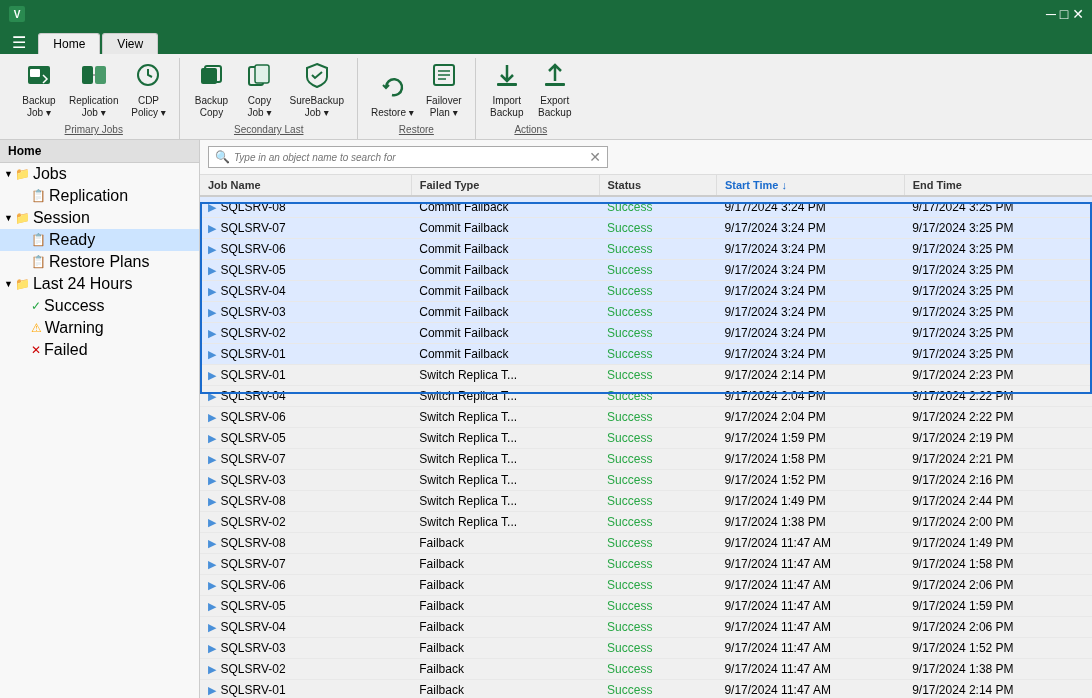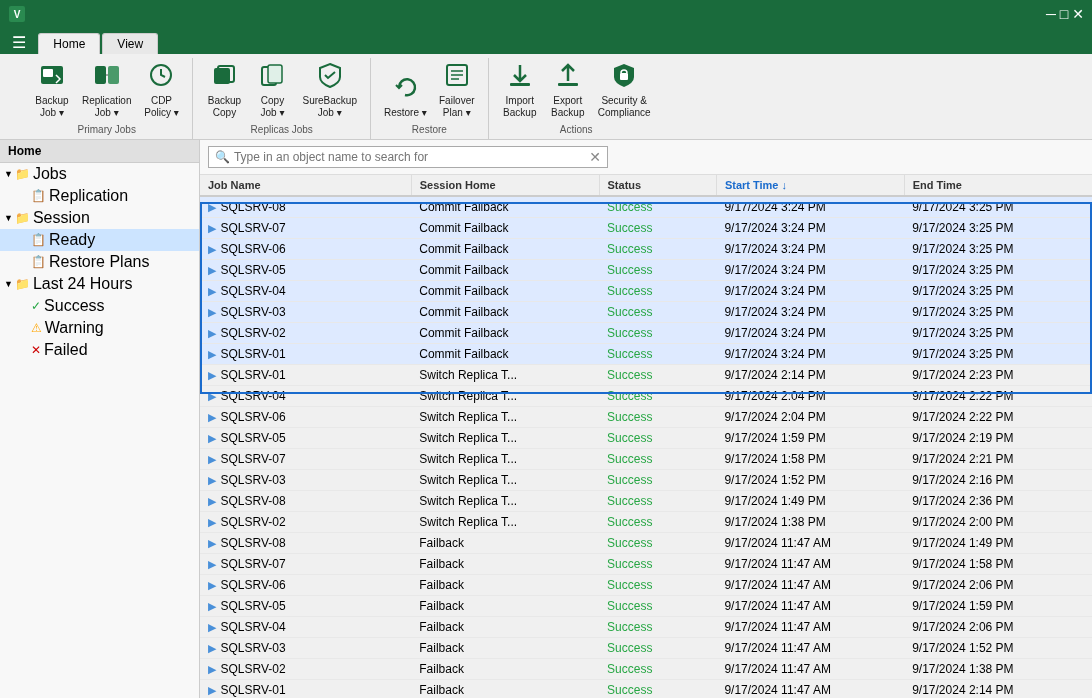--- a/index.html
+++ b/index.html
@@ -40,21 +40,21 @@
       font-size: 16px;
       padding: 2px 8px;
       cursor: pointer;
       margin-right: 4px;
     }
 
     
     #ribbon {
       background: #f0f0f0;
       border-bottom: 1px solid #ccc;
-      padding: 4px 8px 0 21px;
+      padding: 4px 8px 0 8px;
       display: flex;
       flex-direction: column;
     }
     .ribbon-groups {
       display: flex;
       align-items: flex-start;
       gap: 0;
     }
     .ribbon-group {
       display: flex;
@@ -62,20 +62,21 @@
       align-items: center;
       border-right: 1px solid #ccc;
       padding: 0 8px 4px 8px;
     }
     .ribbon-group:last-child { border-right: none; }
     .ribbon-group-label {
       font-size: 10px;
       color: #555;
       margin-top: 2px;
       text-align: center;
+      text-decoration: underline;
     }
     .ribbon-buttons {
       display: flex;
       gap: 2px;
       align-items: flex-end;
     }
     .ribbon-btn {
       display: flex;
       flex-direction: column;
       align-items: center;
@@ -285,21 +286,21 @@
         <div class="ribbon-btn">
           <div class="icon">
             <svg width="28" height="28" viewBox="0 0 28 28">
                 <path d="M14 3 L24 7 L24 16 Q24 22 14 26 Q4 22 4 16 L4 7 Z" fill="none" stroke="#1a6b3c" stroke-width="2"></path>
                 <path d="M9 14 L12 17 L19 11" stroke="#1a6b3c" stroke-width="2" fill="none"></path>
               </svg>
           </div>
           <span class="label">SureBackup<br>Job ▾</span>
         </div>
       </div>
-      <span class="ribbon-group-label">Replicas Jobs</span>
+      <span class="ribbon-group-label">Secondary Last</span>
     </div>
 
     <div class="ribbon-group">
       <div class="ribbon-buttons">
         <div class="ribbon-btn">
           <div class="icon">
             <svg width="28" height="28" viewBox="0 0 28 28">
                 <path d="M8 14 A8 8 0 1 1 14 22" stroke="#1a6b3c" stroke-width="2.5" fill="none"></path>
                 <path d="M5 12 L8 15 L11 12" stroke="#1a6b3c" stroke-width="2" fill="none"></path>
               </svg>
@@ -333,30 +334,20 @@
           <span class="label">Import<br>Backup</span>
         </div>
         <div class="ribbon-btn">
           <div class="icon">
             <svg width="28" height="28" viewBox="0 0 28 28">
                 <path d="M14 20 L14 6 M8 10 L14 4 L20 10" stroke="#1a6b3c" stroke-width="2.5" fill="none"></path>
                 <rect x="4" y="22" width="20" height="3" rx="1" fill="#1a6b3c"></rect>
               </svg>
           </div>
           <span class="label">Export<br>Backup</span>
-        </div>
-        <div class="ribbon-btn">
-          <div class="icon">
-            <svg width="28" height="28" viewBox="0 0 28 28">
-                <path d="M14 3 L24 7 L24 16 Q24 22 14 26 Q4 22 4 16 L4 7 Z" fill="#1a6b3c"></path>
-                <rect x="10" y="12" width="8" height="7" rx="1" fill="white"></rect>
-                <path d="M11 12 Q11 9 14 9 Q17 9 17 12" stroke="white" stroke-width="1.5" fill="none"></path>
-              </svg>
-          </div>
-          <span class="label">Security &amp;<br>Compliance</span>
         </div>
       </div>
       <span class="ribbon-group-label">Actions</span>
     </div>
 
   </div>
 </div>
 
 <div id="main">
 
@@ -409,41 +400,41 @@
           <span class="tree-label">Failed</span>
         </div>
       </div>
   </div>
 
   <div id="content">
 
     <div id="search-bar">
       <div id="search-container">
         <span class="search-icon">🔍</span>
-        <input type="text" id="search-input" style="border: none; outline: none; font-size: 12px; flex: 1 1 0%; color: rgb(136, 136, 136); width: 300px;" placeholder="Type in an object name to search for">
+        <input type="text" id="search-input" style="border: none; outline: none; font-size: 10px; flex: 1 1 0%; color: rgb(136, 136, 136); width: 300px; font-style: italic;" placeholder="Type in an object name to search for">
         <span class="clear-btn">✕</span>
       </div>
     </div>
 
     <div id="table-container" style="position:relative;">
 
       <div id="selection-overlay" style="
         position:absolute;
         border:2px solid #1a6bcd;
         pointer-events:none;
         z-index:10;
         left:0; right:0;
         top:27px;
         height:192px;
       "></div>
       <table>
         <thead>
           <tr>
             <th style="width:180px;">Job Name</th>
-            <th style="width:160px;">Session Home</th>
+            <th style="width:160px;">Failed Type</th>
             <th style="width:100px;">Status</th>
             <th style="width:160px;color:#1a6bcd;">Start Time <span>↓</span></th>
             <th style="width:160px;">End Time</th>
           </tr>
         </thead>
         <tbody id="table-body">
         <tr style="background: rgb(222, 234, 255);">
     <td style="display:flex;align-items:center;">
       <span style="color:#4a90d9;margin-right:4px;font-size:11px;">▶</span>
       <span>SQLSRV-08</span>
@@ -584,21 +575,21 @@
     <td>9/17/2024 2:16 PM</td>
   </tr>
             <tr>
     <td style="display:flex;align-items:center;">
       <span style="color:#4a90d9;margin-right:4px;font-size:11px;">▶</span>
       <span>SQLSRV-08</span>
     </td>
     <td>Switch Replica T...</td>
     <td style="color:#28a745;">Success</td>
     <td>9/17/2024 1:49 PM</td>
-    <td>9/17/2024 2:36 PM</td>
+    <td>9/17/2024 2:44 PM</td>
   </tr>
             <tr>
     <td style="display:flex;align-items:center;">
       <span style="color:#4a90d9;margin-right:4px;font-size:11px;">▶</span>
       <span>SQLSRV-02</span>
     </td>
     <td>Switch Replica T...</td>
     <td style="color:#28a745;">Success</td>
     <td>9/17/2024 1:38 PM</td>
     <td>9/17/2024 2:00 PM</td>

